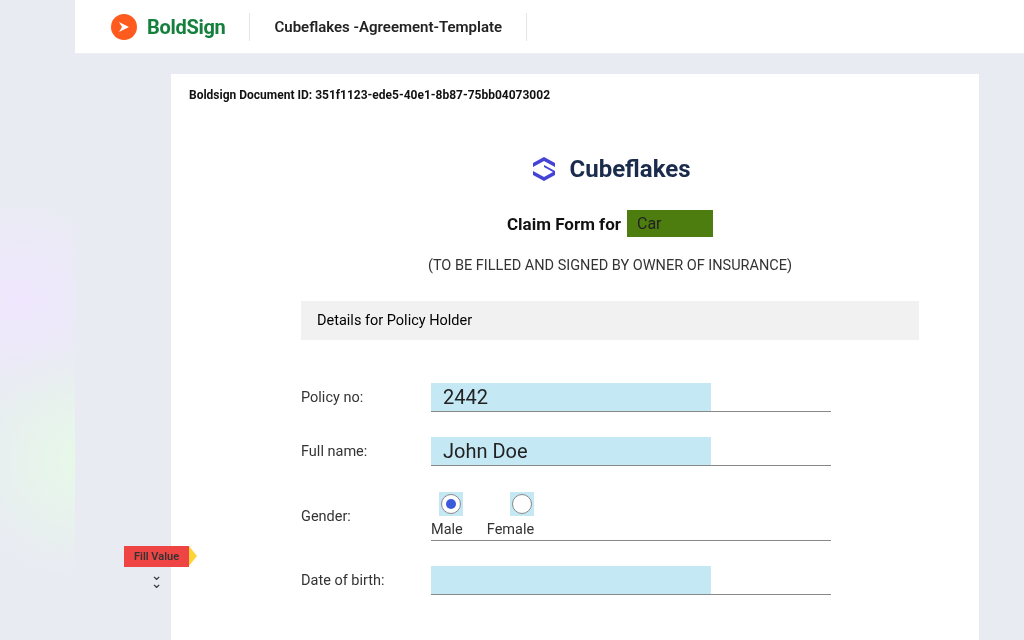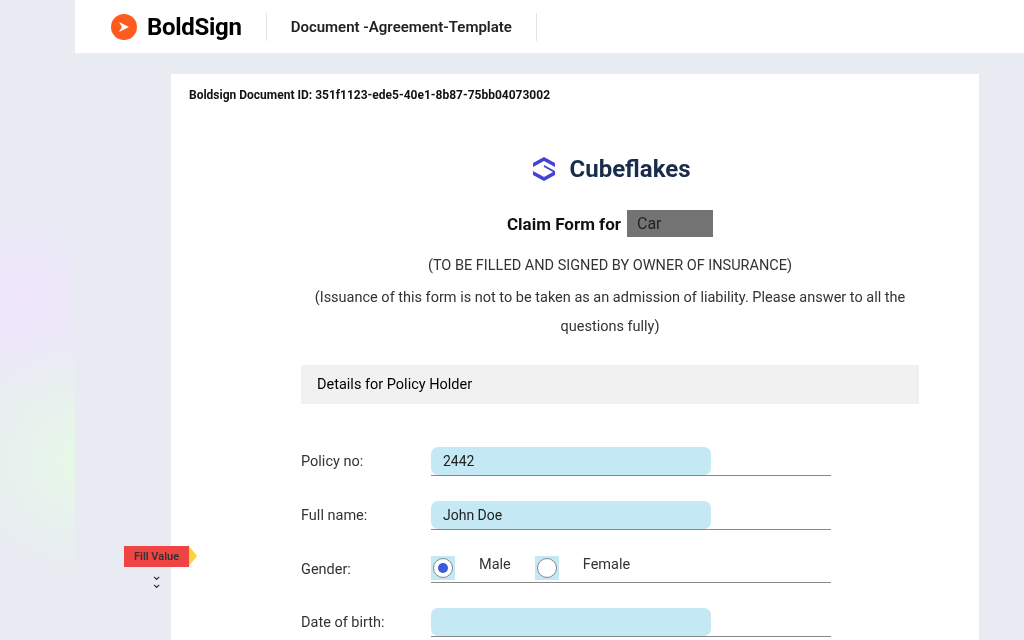--- a/index.html
+++ b/index.html
@@ -58,23 +58,23 @@
     .logo-mark {
       width: 26px;
       height: 26px;
       background: #ff5b1f;
       border-radius: 50%;
       display: flex;
       align-items: center;
       justify-content: center;
     }
     .logo-text {
-      font-size: 24px;
+      font-size: 20px;
       font-weight: 700;
-      color: #000000;
+      color: #15803d;
       letter-spacing: -0.3px;
     }
     .vdiv {
       width: 1px;
       height: 28px;
       background: #e5e5e5;
       margin: 0 24px;
     }
     .doc-title {
       font-size: 15px;
@@ -144,21 +144,21 @@
       justify-content: center;
       gap: 6px;
       margin-bottom: 18px;
     }
     .form-title {
       font-size: 17px;
       font-weight: 700;
       color: #111;
     }
     .claim-type-chip {
-      background: #737373;
+      background: #4d7c0f;
       padding: 4px 10px;
       font-size: 16px;
       color: #222;
       min-width: 86px;
       text-align: left;
     }
     .note {
       text-align: center;
       font-size: 14.5px;
       color: #333;
@@ -193,40 +193,40 @@
       flex: 1;
       border-bottom: 1px solid #888;
       display: flex;
       align-items: center;
       height: 28px;
       max-width: 400px;
     }
     .field-chip {
       background: #c5e8f5;
       padding: 4px 12px;
-      font-size: 14px;
+      font-size: 20px;
       color: #222;
       min-width: 280px;
       height: 28px;
       display: flex;
       align-items: center;
-      border-radius: 7px;
     }
     .radio-row {
       display: flex;
       gap: 24px;
       border-bottom: 1px solid #888;
       flex: 1;
       max-width: 400px;
       padding-bottom: 2px;
     }
     .radio-item {
       display: flex;
-      align-items: flex-start;
-      gap: 24px;
+      align-items: flex-end;
+      gap: 5px;
+      flex-direction: column;
     }
     .radio-chip {
       background: #c5e8f5;
       padding: 2px;
       display: flex;
       align-items: center;
       justify-content: center;
     }
     .radio-circle {
       width: 20px;
@@ -289,21 +289,21 @@
   <div class="header">
     <div class="logo-area">
       <div class="logo-mark">
         <svg width="14" height="14" viewBox="0 0 14 14">
             <path d="M2 2 L12 7 L2 12 L5 7 Z" fill="#fff"></path>
           </svg>
       </div>
       <span class="logo-text">BoldSign</span>
     </div>
     <div class="vdiv"></div>
-    <div class="doc-title">Document -Agreement-Template</div>
+    <div class="doc-title">Cubeflakes -Agreement-Template</div>
     <div class="vdiv"></div>
   </div>
 
   <div class="page-area">
     <div class="sheet">
       <div class="doc-id">Boldsign Document ID: 351f1123-ede5-40e1-8b87-75bb04073002</div>
 
       <div class="content">
         <div class="brand">
           <div class="brand-mark">
@@ -314,21 +314,20 @@
           </div>
           <span class="brand-text">Cubeflakes</span>
         </div>
 
         <div class="form-title-row">
           <span class="form-title">Claim Form for</span>
           <span class="claim-type-chip">Car</span>
         </div>
 
         <div class="note">(TO BE FILLED AND SIGNED BY OWNER OF INSURANCE)</div>
-        <div class="note2">(Issuance of this form is not to be taken as an admission of liability. Please answer to all the questions fully)</div>
 
         <div class="section-header">Details for Policy Holder</div>
 
         <div class="form-row">
           <div class="form-label">Policy no:</div>
           <div class="field-line">
             <div class="field-chip">2442</div>
           </div>
         </div>
 

